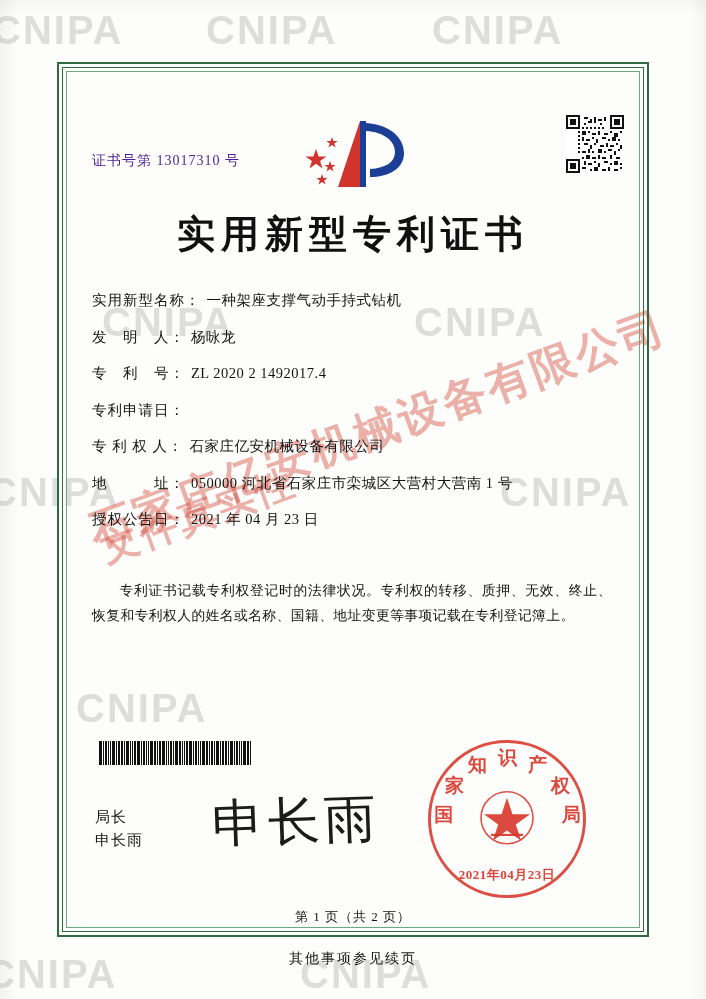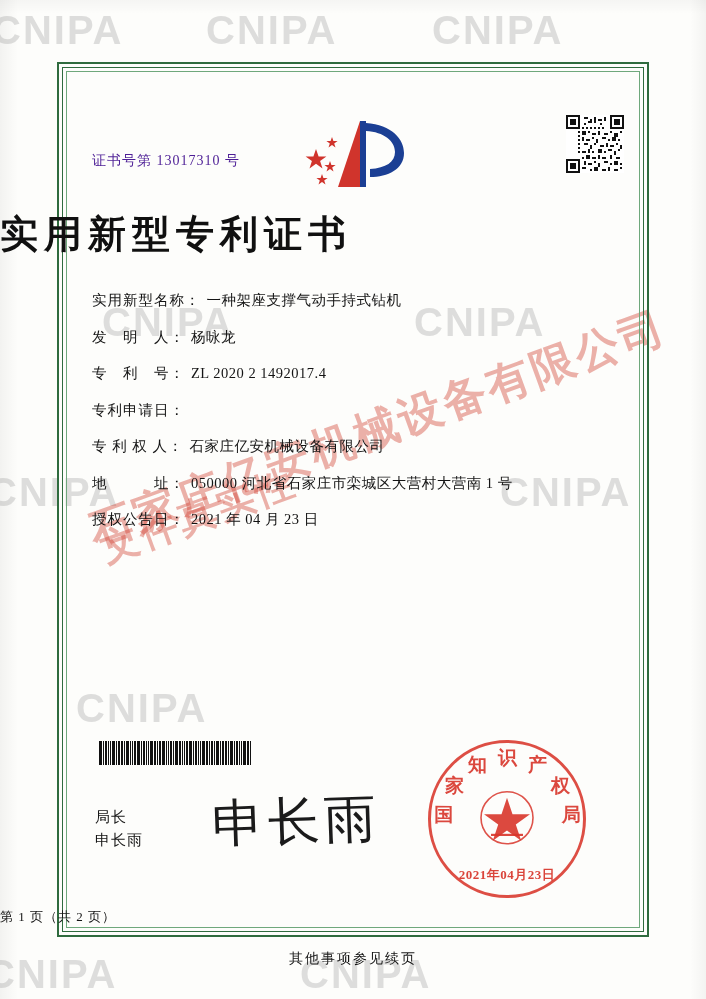--- a/index.html
+++ b/index.html
@@ -131,21 +131,21 @@
     width: 58px;
     height: 58px;
   }
 
   
   .title {
     position: absolute;
     left: 0;
     right: 0;
     top: 209px;
-    text-align: left;
+    text-align: center;
     font-size: 38px;
     font-weight: bold;
     letter-spacing: 6px;
     color: #101010;
     font-family: "Liberation Serif", serif;
   }
 
   
   .fields {
     position: absolute;
@@ -285,20 +285,21 @@
     letter-spacing: 0.5px;
     opacity: 0.92;
   }
 
   
   .page-footer {
     position: absolute;
     left: 0;
     right: 0;
     top: 908px;
+    text-align: center;
     font-size: 13px;
     color: #151515;
     letter-spacing: 1px;
   }
   .outer-footer {
     position: absolute;
     left: 0;
     right: 0;
     top: 950px;
     text-align: center;
@@ -493,20 +494,21 @@
     <div class="grant-row">
       <span class="grant-left">
         <span class="field-label">授权公告日：</span>
         <span class="field-value">2021 年 04 月 23 日</span>
       </span>
     </div>
 
   </div>
 
   <div class="body-text">
+    <p>专利证书记载专利权登记时的法律状况。专利权的转移、质押、无效、终止、恢复和专利权人的姓名或名称、国籍、地址变更等事项记载在专利登记簿上。</p>
   </div>
 
   <div class="barcode">
     <i style="width:3px"></i>
       <i style="width:1px"></i>
       <i style="width:2px"></i>
       <i style="width:1px"></i>
     <i style="width:1px"></i>
       <i style="width:3px"></i>
       <i style="width:1px"></i>

